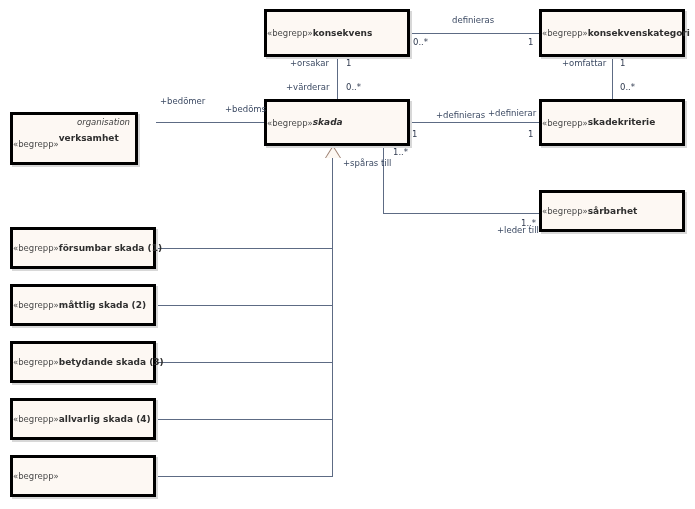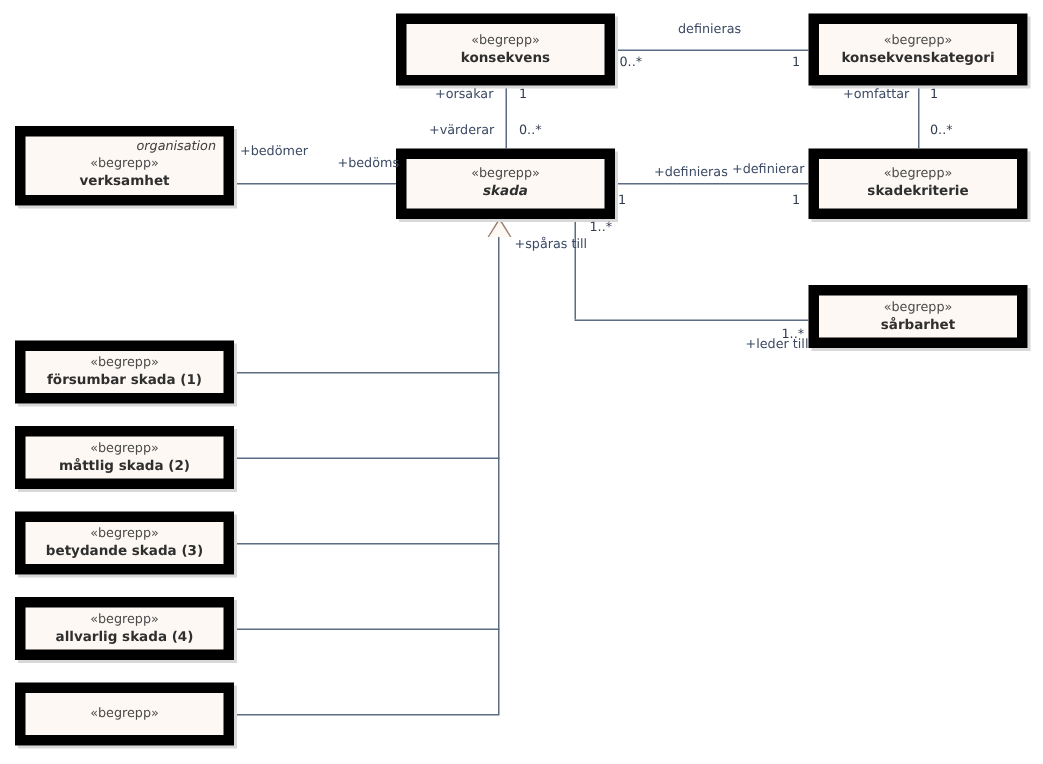--- a/index.html
+++ b/index.html
@@ -15,26 +15,25 @@
     width: 695px;
     height: 509px;
     background: #ffffff;
     overflow: hidden;
   }
   
   .uml-class {
     position: absolute;
     box-sizing: border-box;
     background: #fdf8f3;
-    border: 7px solid #000000;
+    border: 3px solid #000000;
     box-shadow: 2px 2px 0 0 #d8d8d8;
     display: flex;
-    flex-direction: column;
+    flex-direction: row;
     align-items: center;
-    justify-content: center;
     text-align: center;
     color: #3d3d3d;
   }
   .uml-class .stereotype {
     font-size: 8.5px;
     line-height: 12px;
     color: #4a4a4a;
     letter-spacing: 0px;
     white-space: nowrap;
   }
@@ -146,21 +145,21 @@
   <div class="uml-class" style="left:264px; top:9px; width:146px; height:48px;">
     <div class="stereotype">«begrepp»</div>
     <div class="cname">konsekvens</div>
   </div>
 
   <div class="uml-class" style="left:539px; top:9px; width:146px; height:48px;">
     <div class="stereotype">«begrepp»</div>
     <div class="cname">konsekvenskategori</div>
   </div>
 
-  <div class="uml-class" style="left:10px; top:84px; width:146px; height:53px;">
+  <div class="uml-class" style="left:10px; top:112px; width:128px; height:53px;">
     <div class="rolehdr">organisation</div>
     <div class="stereotype" style="margin-top:10px;">«begrepp»</div>
     <div class="cname">verksamhet</div>
   </div>
 
   <div class="uml-class" style="left:264px; top:99px; width:146px; height:47px;">
     <div class="stereotype">«begrepp»</div>
     <div class="cname abstract">skada</div>
   </div>
 

